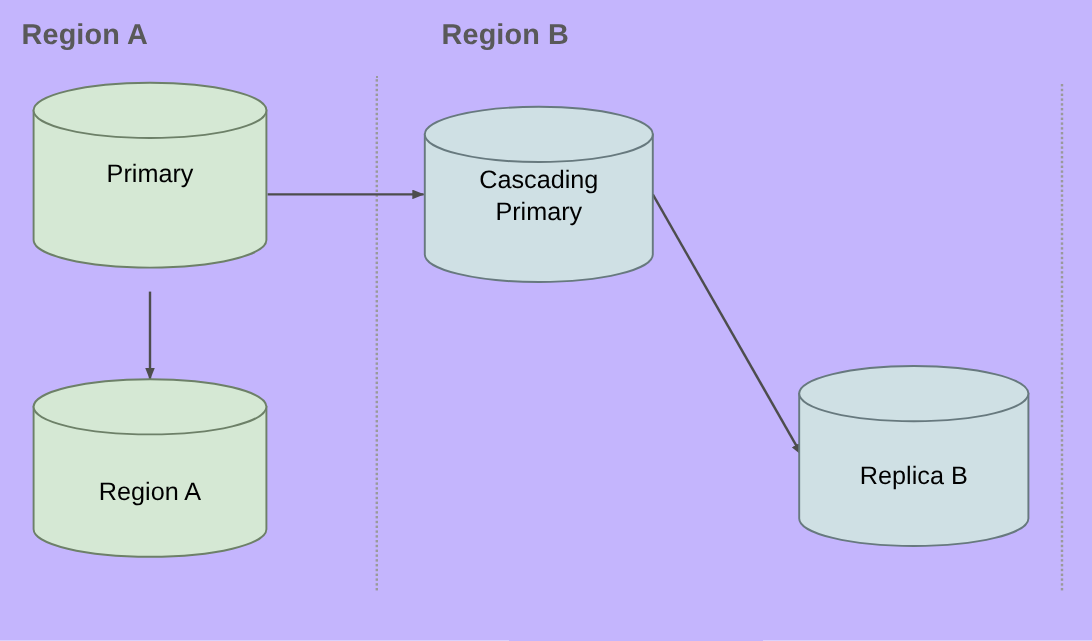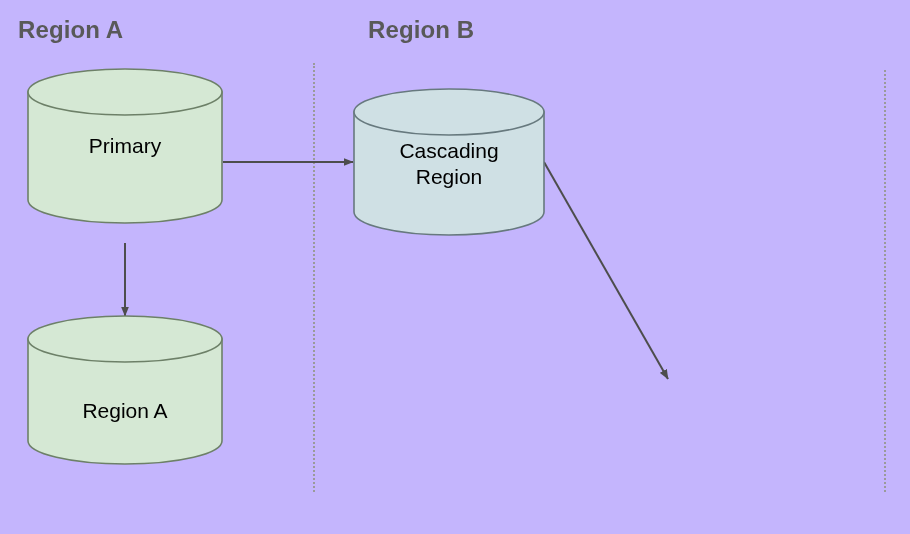--- a/index.html
+++ b/index.html
@@ -111,17 +111,24 @@
     </svg>
     <div class="cyl-label" style="top:83px;">Region A</div>
   </div>
 
   <div class="cylinder" id="node-cascading-replica" style="left:353px; top:88px; width:192px; height:148px;">
     <svg class="cyl-svg" width="192" height="148" viewBox="0 0 192 148" xmlns="http://www.w3.org/2000/svg">
       <path d="M 1 24 L 1 124 A 95 23 0 0 0 191 124 L 191 24 Z" fill="#cfe0e4" stroke="#67797e" stroke-width="1.6"></path>
       <ellipse cx="96" cy="24" rx="95" ry="23" fill="#cfe0e4" stroke="#67797e" stroke-width="1.6"></ellipse>
     </svg>
     <div class="cyl-label" style="top:50px;">Cascading
-Region</div>
+Primary</div>
   </div>
 
+  <div class="cylinder" id="node-replica-b" style="left:665px; top:304px; width:193px; height:152px;">
+    <svg class="cyl-svg" width="193" height="152" viewBox="0 0 193 152" xmlns="http://www.w3.org/2000/svg">
+      <path d="M 1 24 L 1 128 A 95.5 23 0 0 0 192 128 L 192 24 Z" fill="#cfe0e4" stroke="#67797e" stroke-width="1.6"></path>
+      <ellipse cx="96.5" cy="24" rx="95.5" ry="23" fill="#cfe0e4" stroke="#67797e" stroke-width="1.6"></ellipse>
+    </svg>
+    <div class="cyl-label" style="top:80px;">Replica B</div>
+  </div>
 
 </div>
 
 </body></html>

